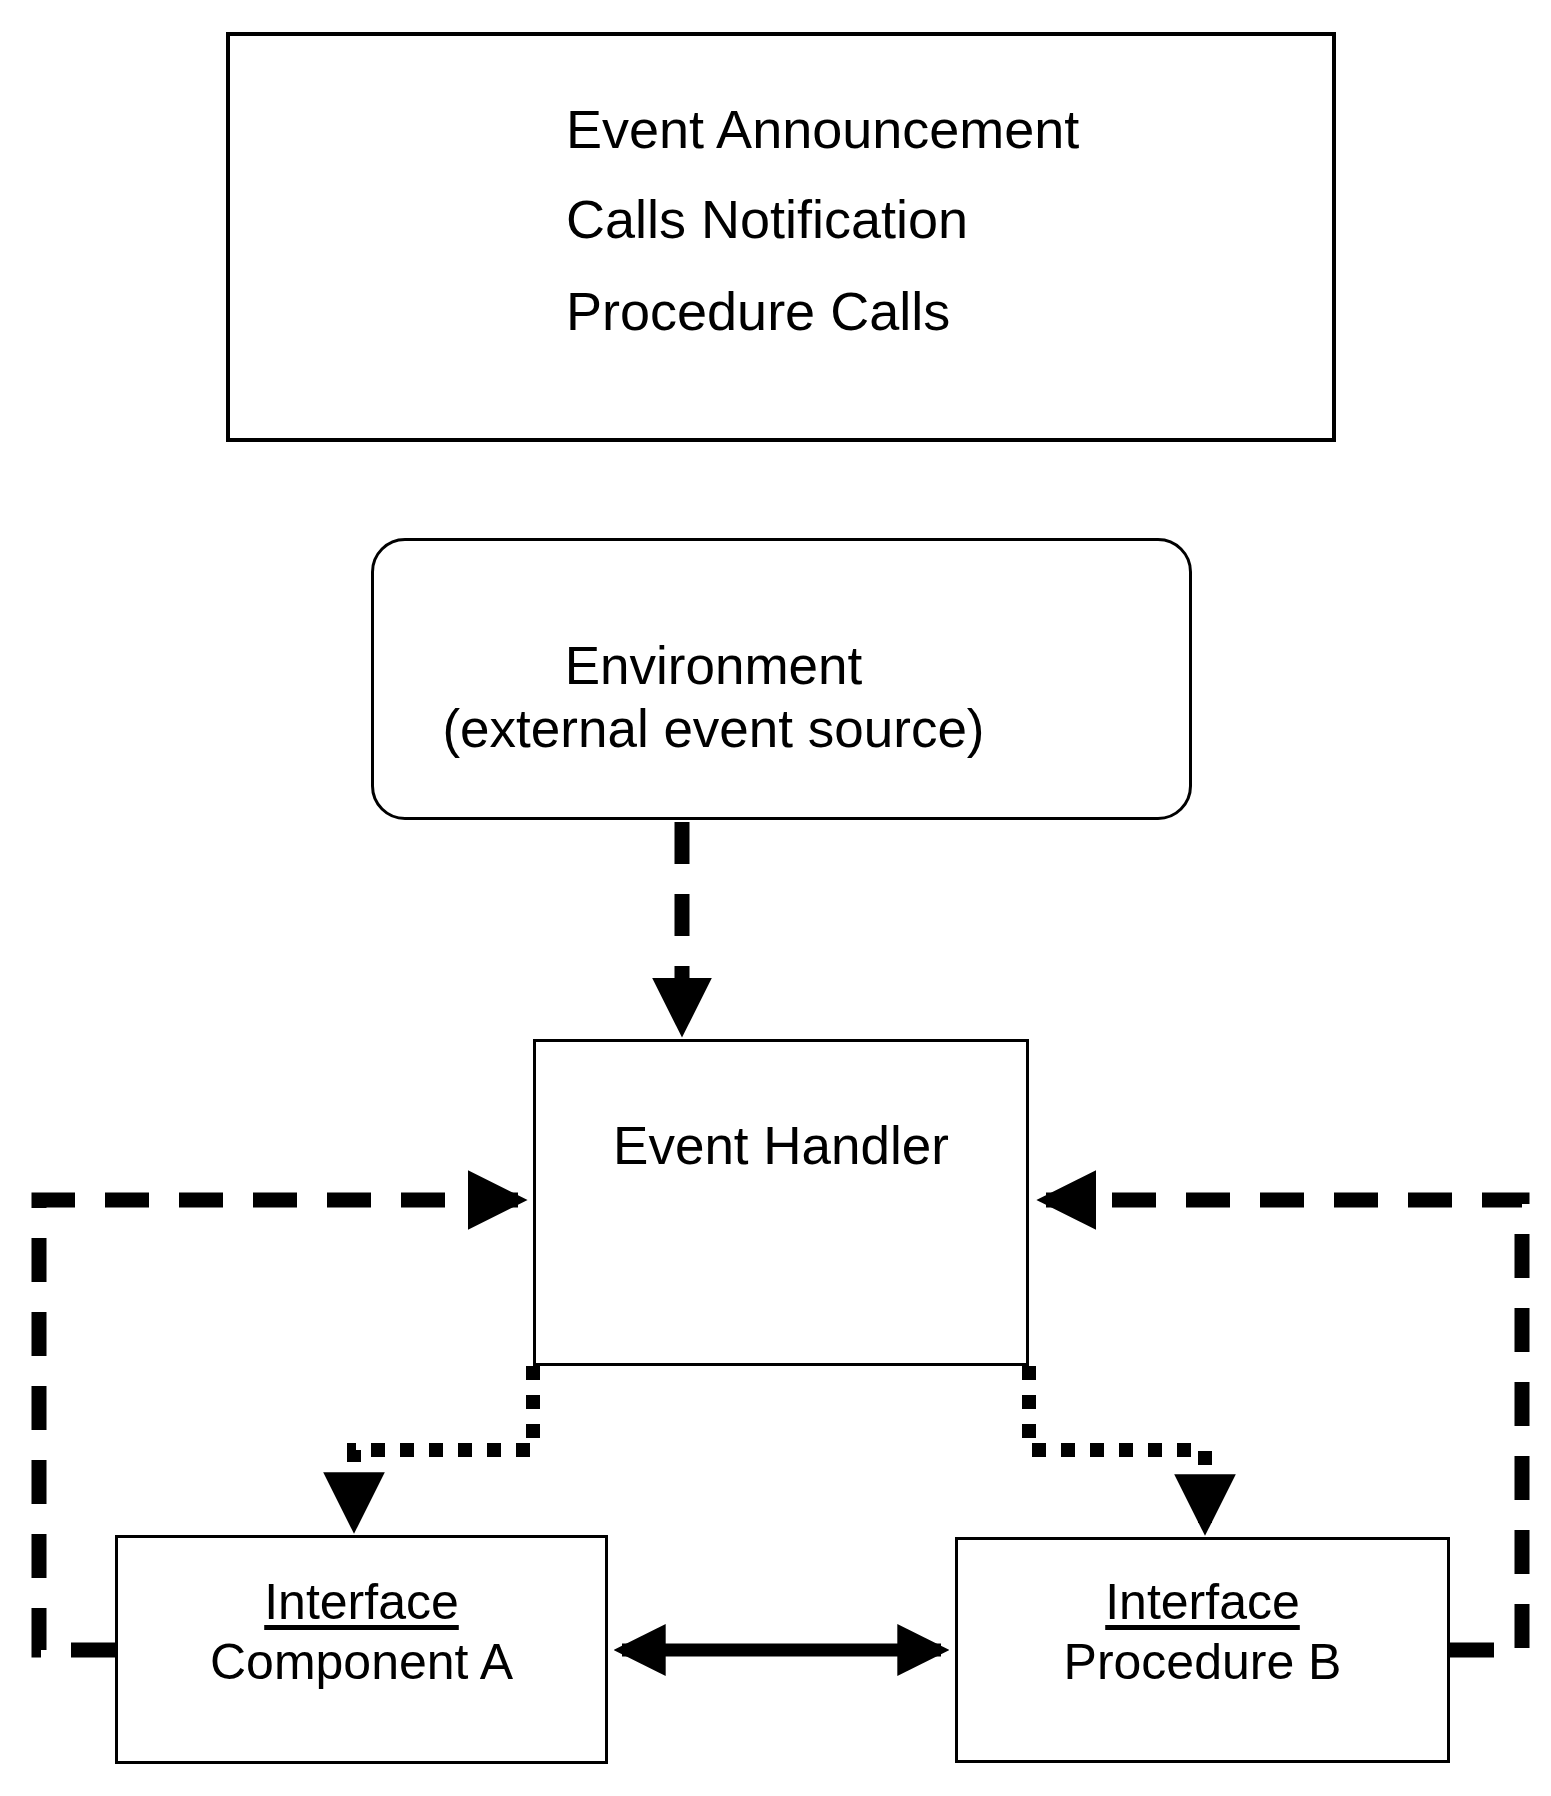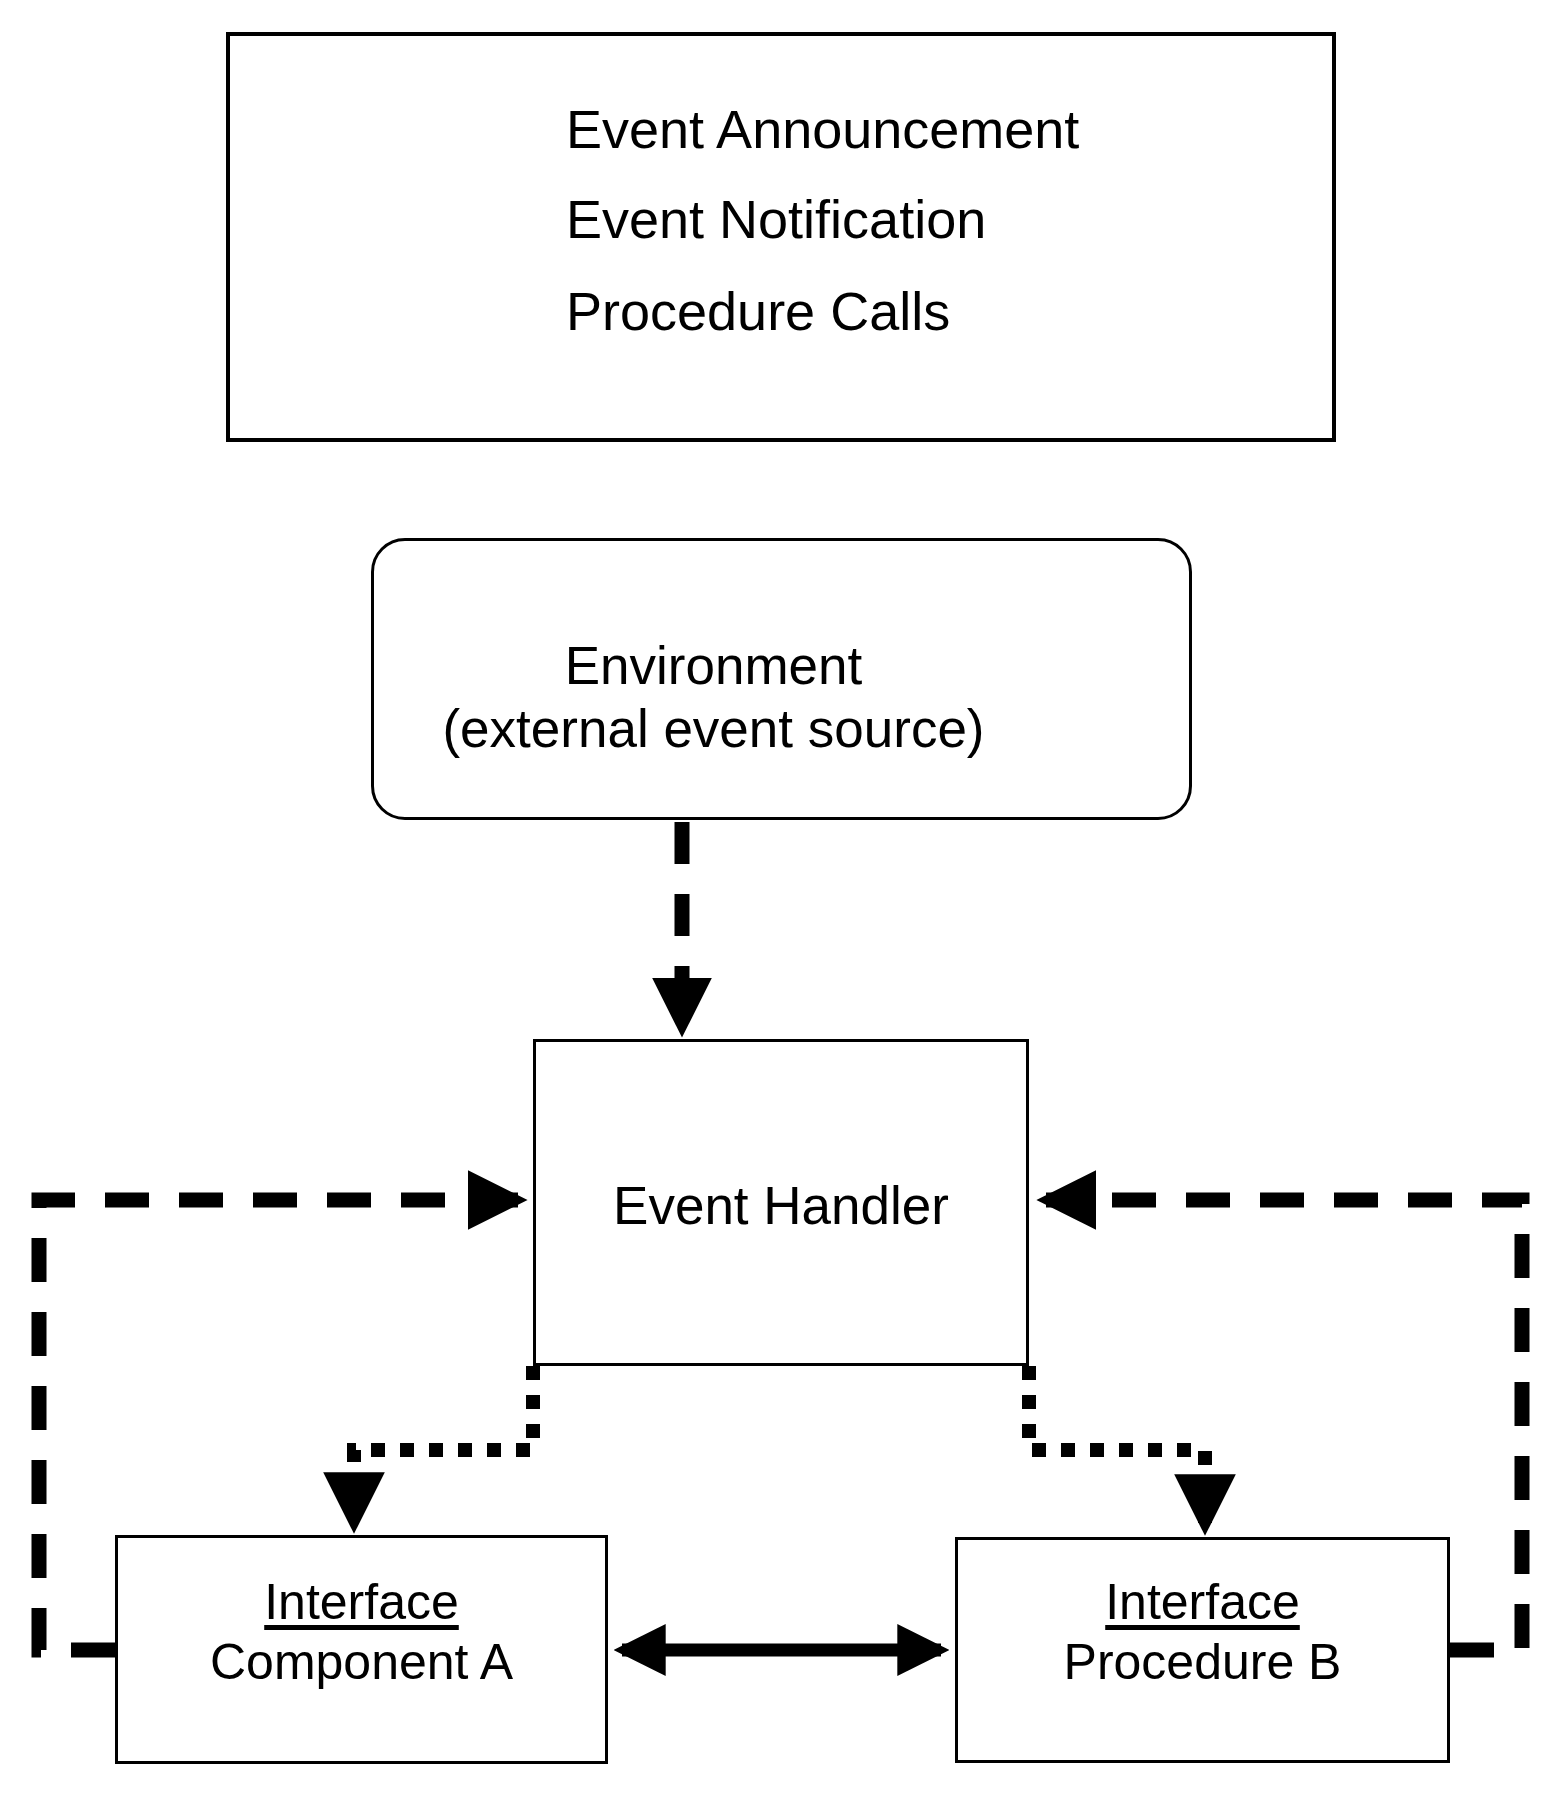--- a/index.html
+++ b/index.html
@@ -94,21 +94,21 @@
     left: 533px;
     top: 1039px;
     width: 496px;
     height: 327px;
     border: 3px solid #000000;
     box-sizing: border-box;
     background: #ffffff;
   }
   #handler-label {
     left: 533px;
-    top: 1175px;
+    top: 1115px;
     width: 496px;
     font-size: 53px;
   }
 
   
   #comp-a-node {
     position: absolute;
     left: 115px;
     top: 1535px;
     width: 493px;
@@ -190,21 +190,21 @@
     <g>
       <line x1="622" y1="1650" x2="941" y2="1650" stroke="#000000" stroke-width="13" marker-start="url(#arrowThick)" marker-end="url(#arrowThick)"></line>
     </g>
   </svg>
 
   <div id="legend-box">
     <div class="legend-row" id="legend-row-0">
       <span class="legend-text">Event Announcement</span>
     </div>
     <div class="legend-row" id="legend-row-1">
-      <span class="legend-text">Event Notification</span>
+      <span class="legend-text">Calls Notification</span>
     </div>
     <div class="legend-row" id="legend-row-2">
       <span class="legend-text">Procedure Calls</span>
     </div>
   </div>
 
   <div id="env-node"></div>
   <div class="node-label" id="env-label">
     <div>Environment</div>
     <div>(external event source)</div>

